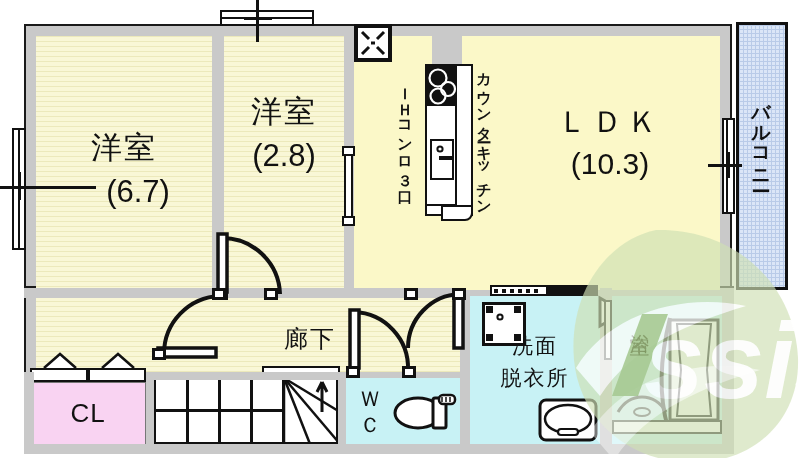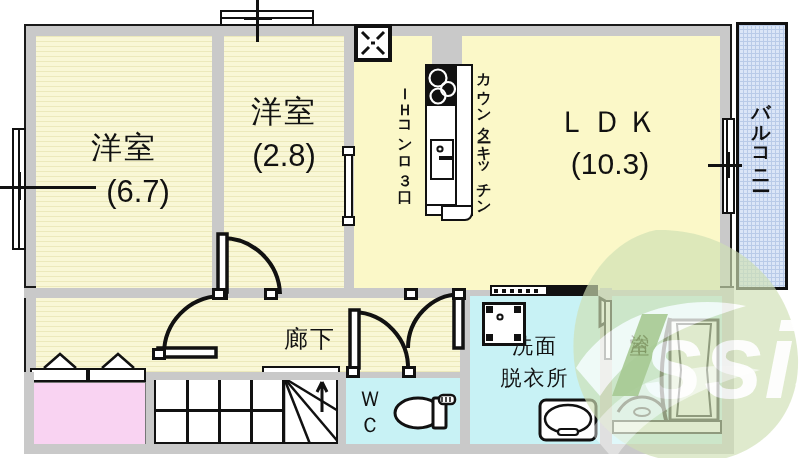--- a/index.html
+++ b/index.html
@@ -177,20 +177,21 @@
   <div class="abs" style="left:452px;top:288px;width:14px;height:12px;background:#fff;border:3px solid #111;"></div>
 
   <svg style="left:350px;top:310px;width:64px;height:66px;">
     <path d="M4 2 A 56 56 0 0 1 58 60" fill="none" stroke="#111" stroke-width="4"></path>
     <rect x="0" y="0" width="9" height="58" fill="#fff" stroke="#111" stroke-width="3.5"></rect>
   </svg>
   <div class="abs" style="left:346px;top:366px;width:14px;height:12px;background:#fff;border:3px solid #111;"></div>
   <div class="abs" style="left:402px;top:366px;width:14px;height:12px;background:#fff;border:3px solid #111;"></div>
 
   <div class="abs closet" style="left:30px;top:382px;width:116px;height:66px;border:1.5px solid #777;"></div>
+  <div class="lbl thin" style="left:30px;top:400px;width:116px;font-size:26px;letter-spacing:1px;font-weight:normal;">CL</div>
 
   <div class="abs" style="left:30px;top:368px;width:58px;height:14px;background:#fff;border:2.5px solid #111;"></div>
   <div class="abs" style="left:88px;top:368px;width:58px;height:14px;background:#fff;border:2.5px solid #111;"></div>
   <svg style="left:42px;top:352px;width:36px;height:18px;">
     <path d="M2 16 L18 2 L34 16" fill="#fff" stroke="#111" stroke-width="2.5"></path>
   </svg>
   <svg style="left:100px;top:352px;width:36px;height:18px;">
     <path d="M2 16 L18 2 L34 16" fill="#fff" stroke="#111" stroke-width="2.5"></path>
   </svg>
 

